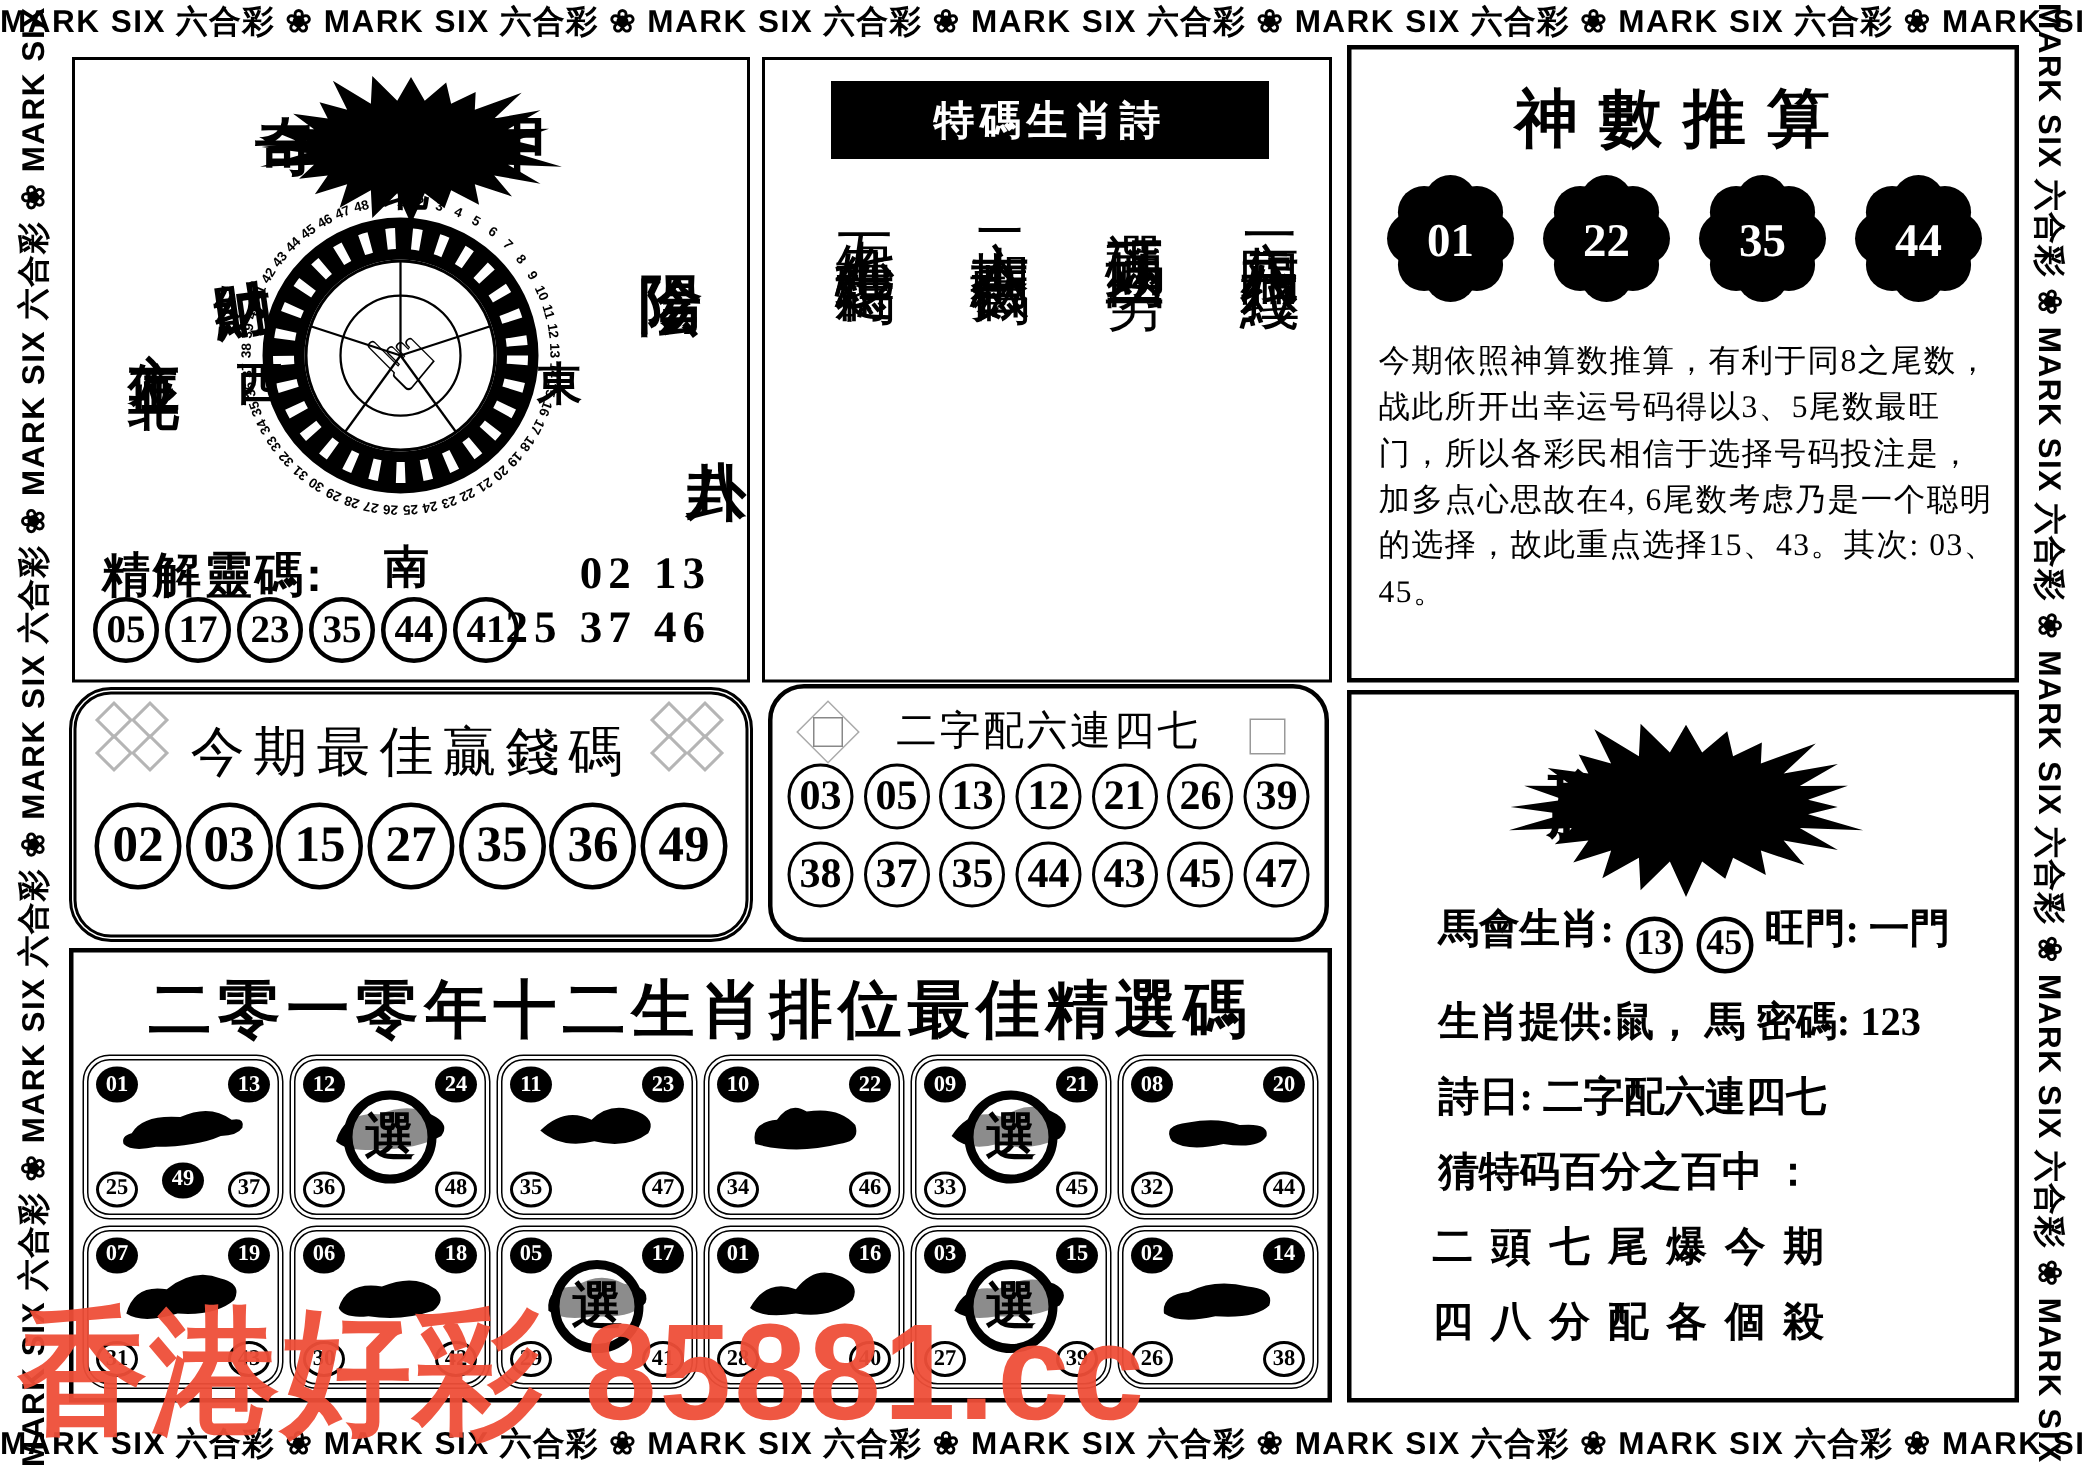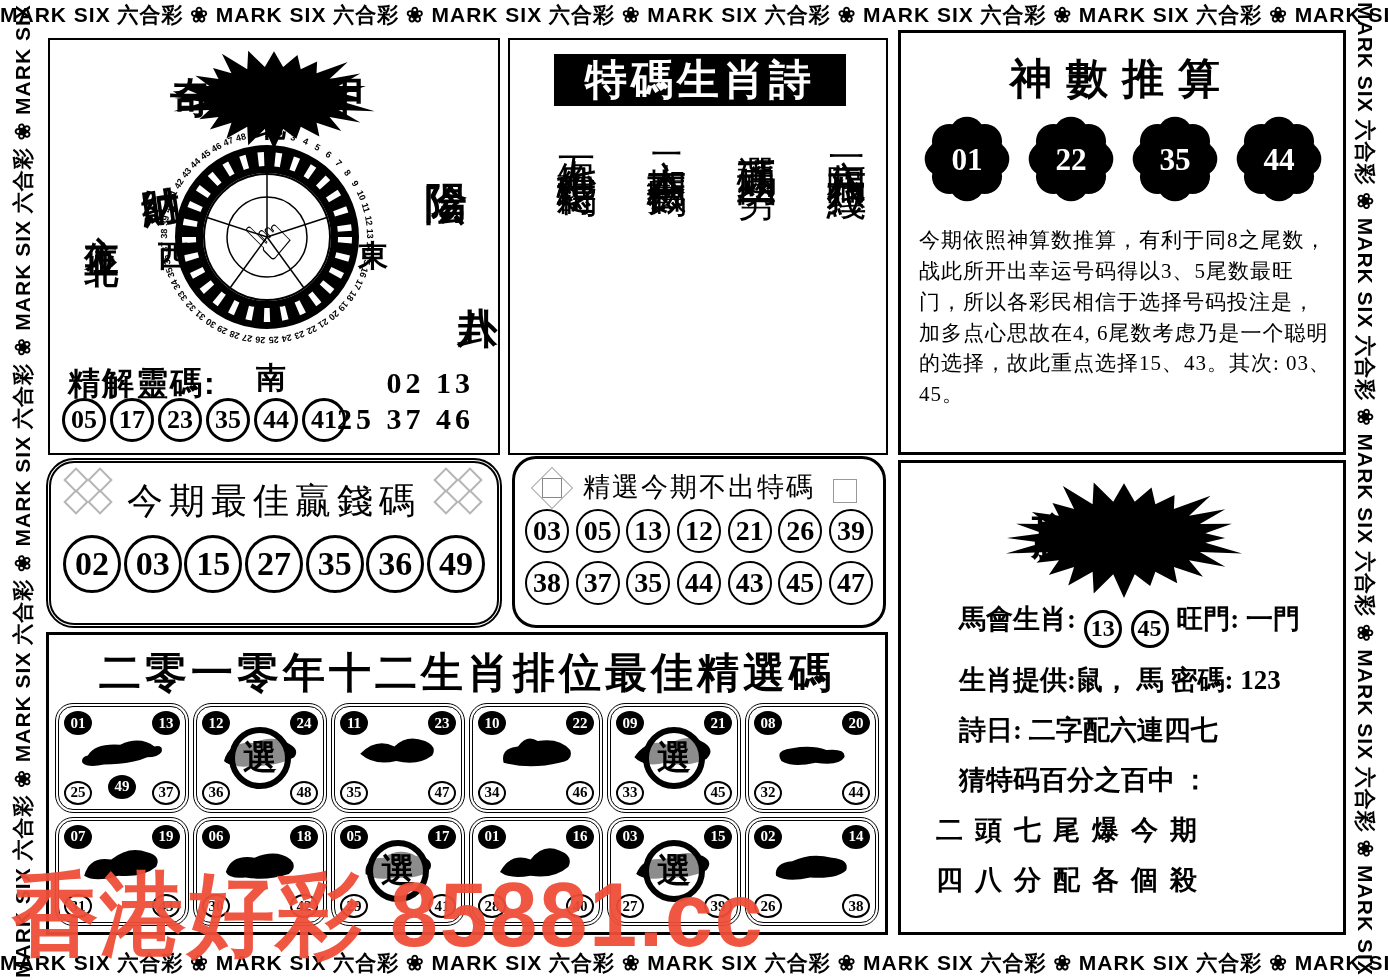--- a/index.html
+++ b/index.html
@@ -63,21 +63,21 @@
   .ball { display:inline-flex; align-items:center; justify-content:center;
       border:3px solid #000; border-radius:50%; background:#fff;
       font-family:"Liberation Serif", serif; font-weight:bold; }
   .ball-qimen  { width:44px; height:44px; font-size:26px; }
   .ball-big    { width:58px; height:58px; font-size:34px; }
   .ball-mid    { width:44px; height:44px; font-size:28px; border-width:2px; }
 
   
   .poem-header { position:absolute; left:44px; top:14px; width:292px; height:52px; background:#000;
       color:#fff; display:flex; align-items:center; justify-content:center;
-      font-family:"Liberation Serif", serif; font-size:42px; font-weight:bold; letter-spacing:4px; }
+      font-family:"Liberation Serif", serif; font-size:27px; font-weight:bold; letter-spacing:4px; }
   .poem-cols { position:absolute; left:18px; top:84px; right:18px; bottom:10px;
       writing-mode:vertical-rl; text-orientation:upright; }
   .poem-col { font-family:"Liberation Serif", serif; font-size:40px; line-height:1.1;
       margin-left:46px; letter-spacing:4px; }
 
   
   .shenshu-title { position:absolute; left:0; right:0; top:18px; text-align:center;
       font-family:"Liberation Serif", serif; font-size:42px; font-weight:bold; letter-spacing:14px; }
   .flower-row { position:absolute; left:20px; top:80px; width:404px; display:flex; justify-content:space-between; }
   .flower-badge { width:92px; height:92px; }
@@ -102,21 +102,21 @@
   .sq-left .sq-inner { width:20px; height:20px; border:1px solid #888; transform:rotate(-45deg); background:#fff; }
   .sq-right { position:absolute; right:26px; top:20px; width:24px; height:24px; border:1px solid #999; }
 
   
   .wf-lines { position:absolute; left:18px; top:138px; right:10px;
       font-family:"Liberation Serif", serif; font-size:27px; font-weight:bold; }
   .wf-line { margin-bottom:14px; white-space:nowrap;margin-left:40px; }
   .wf-circle { display:inline-flex; align-items:center; justify-content:center; width:38px; height:38px;
       border:3px solid #000; border-radius:50%; font-size:24px; font-weight:bold; margin:0 1px;
       vertical-align:-8px; }
-  .wf-indent { margin-left:17px; letter-spacing:12px; }
+  .wf-indent { margin-left:36px; letter-spacing:12px; }
 
   
   .zodiac-title { position:absolute; left:0; right:0; top:10px; text-align:center;
       font-family:"Liberation Serif", serif; font-size:42px; font-weight:bold; letter-spacing:4px; }
   #zodiac-grid { position:absolute; left:4px; top:68px; right:4px; bottom:6px;
       display:grid; grid-template-columns:repeat(6,1fr); grid-template-rows:1fr 1fr; gap:4px; padding:0 2px; }
   .z-cell { position:relative; border:4px double #000; border-radius:18px; background:#fff; }
   .corner { position:absolute; width:28px; height:24px; border-radius:50%;
       display:flex; align-items:center; justify-content:center;
       font-size:15px; font-weight:bold; font-family:"Liberation Serif", serif; }
@@ -330,21 +330,21 @@
         <span class="ball ball-big">36</span>
         <span class="ball ball-big">49</span>
       </div>
   </div>
 
   <div class="panel panel-notout">
     <div class="sq-left">
         <div class="sq-inner"></div>
       </div>
     <div class="sq-right"></div>
-    <div class="notout-title">精選今期不出特碼</div>
+    <div class="notout-title">二字配六連四七</div>
     <div class="notout-rows">
       <div class="notout-row" id="notout-row1">
           <span class="ball ball-mid">03</span>
           <span class="ball ball-mid">05</span>
           <span class="ball ball-mid">13</span>
           <span class="ball ball-mid">12</span>
           <span class="ball ball-mid">21</span>
           <span class="ball ball-mid">26</span>
           <span class="ball ball-mid">39</span>
         </div>

